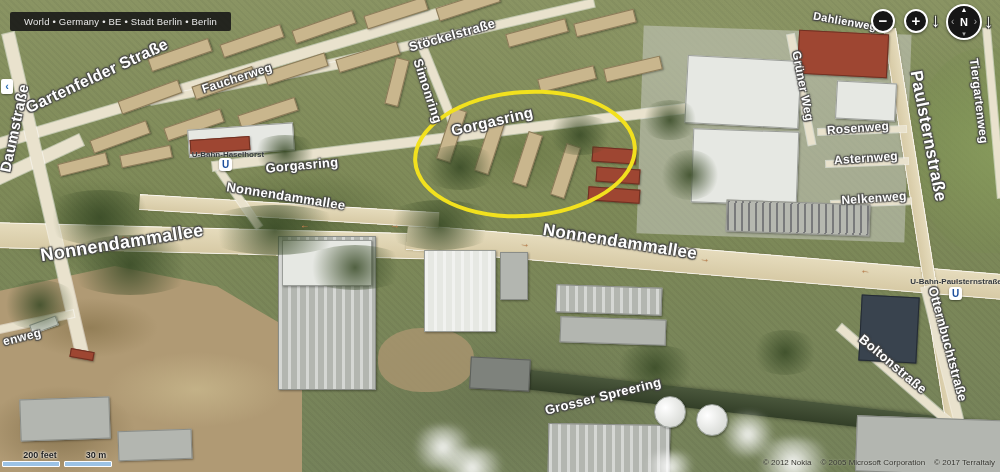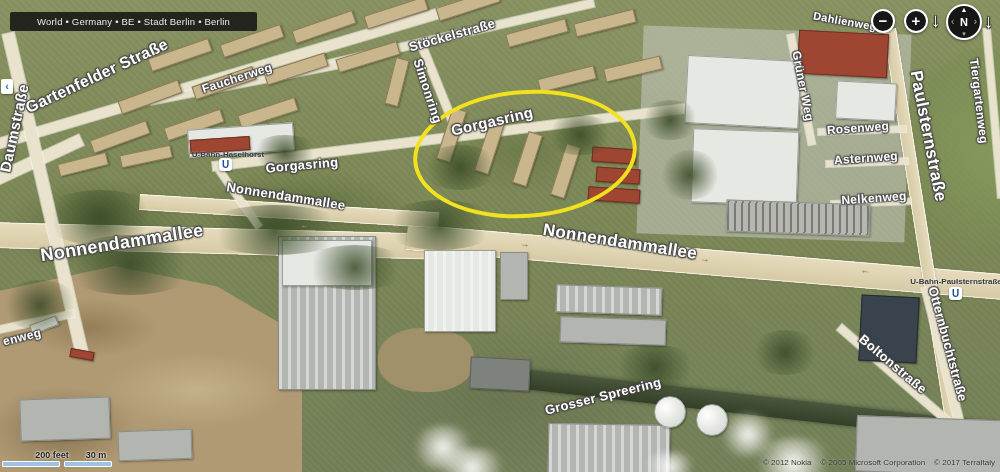--- a/index.html
+++ b/index.html
@@ -64,21 +64,21 @@
   .ucaption { position:absolute; transform:translate(-50%,-50%); white-space:nowrap;
     font-size:8px; font-weight:bold; color:#33383b; text-shadow:0 0 2px rgba(255,255,255,.85); }
   .umarker { position:absolute; width:13px; height:13px; background:#fff; border-radius:3px;
     color:#1d4f9c; font-weight:bold; font-size:10px; line-height:13px; text-align:center;
     box-shadow:0 1px 2px rgba(0,0,0,.45); }
   
   .highlight-ellipse { position:absolute; left:413px; top:90px; width:216px; height:120px;
     border:4px solid #f2e11e; border-radius:50%; transform:rotate(-4deg); }
   
   .breadcrumb { position:absolute; left:10px; top:12px; background:rgba(22,22,22,.88); color:#e9e9e9;
-    font-size:9.5px; padding:4px 27px; border-radius:2px; letter-spacing:.2px; cursor:pointer; }
+    font-size:9.5px; padding:4px 14px; border-radius:2px; letter-spacing:.2px; cursor:pointer; }
   .circle-btn { position:absolute; width:20px; height:20px; border-radius:50%; background:#161616;
     border:2px solid #fff; color:#fff; text-align:center; line-height:19px; font-size:15px; font-weight:bold;
     box-shadow:0 1px 3px rgba(0,0,0,.5); cursor:pointer; }
   .pan-arrow { position:absolute; color:#fff; font-size:19px; font-weight:bold; cursor:pointer;
     text-shadow:-1px -1px 1px #2e2e2e, 1px -1px 1px #2e2e2e, -1px 1px 1px #2e2e2e, 1px 1px 1px #2e2e2e; }
   .compass { position:absolute; left:946px; top:4px; width:32px; height:32px; border-radius:50%;
     background:#161616; border:2px solid #fff; box-shadow:0 1px 3px rgba(0,0,0,.5); cursor:pointer; }
   .compass span { position:absolute; color:#fff; }
   .c-n   { left:50%; top:50%; transform:translate(-50%,-50%); font-size:11px; font-weight:bold; }
   .c-up  { left:50%; top:0px;  transform:translateX(-50%); font-size:7px; }
@@ -240,19 +240,19 @@
   <div class="compass">
     <span class="c-up">▲</span>
     <span class="c-lf">‹</span>
     <span class="c-n">N</span>
     <span class="c-rt">›</span>
     <span class="c-dn">▾</span>
   </div>
   <div class="pan-arrow" style="left:984px;top:11px">↓</div>
   <div class="edge-chip">‹</div>
 
-  <div class="scale-text" style="left:52px;top:450px">200 feet</div>
+  <div class="scale-text" style="left:40px;top:450px">200 feet</div>
   <div class="scale-text" style="left:96px;top:450px">30 m</div>
   <div class="scale-bar" style="left:2px;top:461px;width:56px"></div>
   <div class="scale-bar" style="left:64px;top:461px;width:46px"></div>
 
   <div class="copyright"><span>© 2012 Nokia</span><span>© 2005 Microsoft Corporation</span><span>© 2017 TerraItaly</span></div>
 </div>
 
 </body></html>

